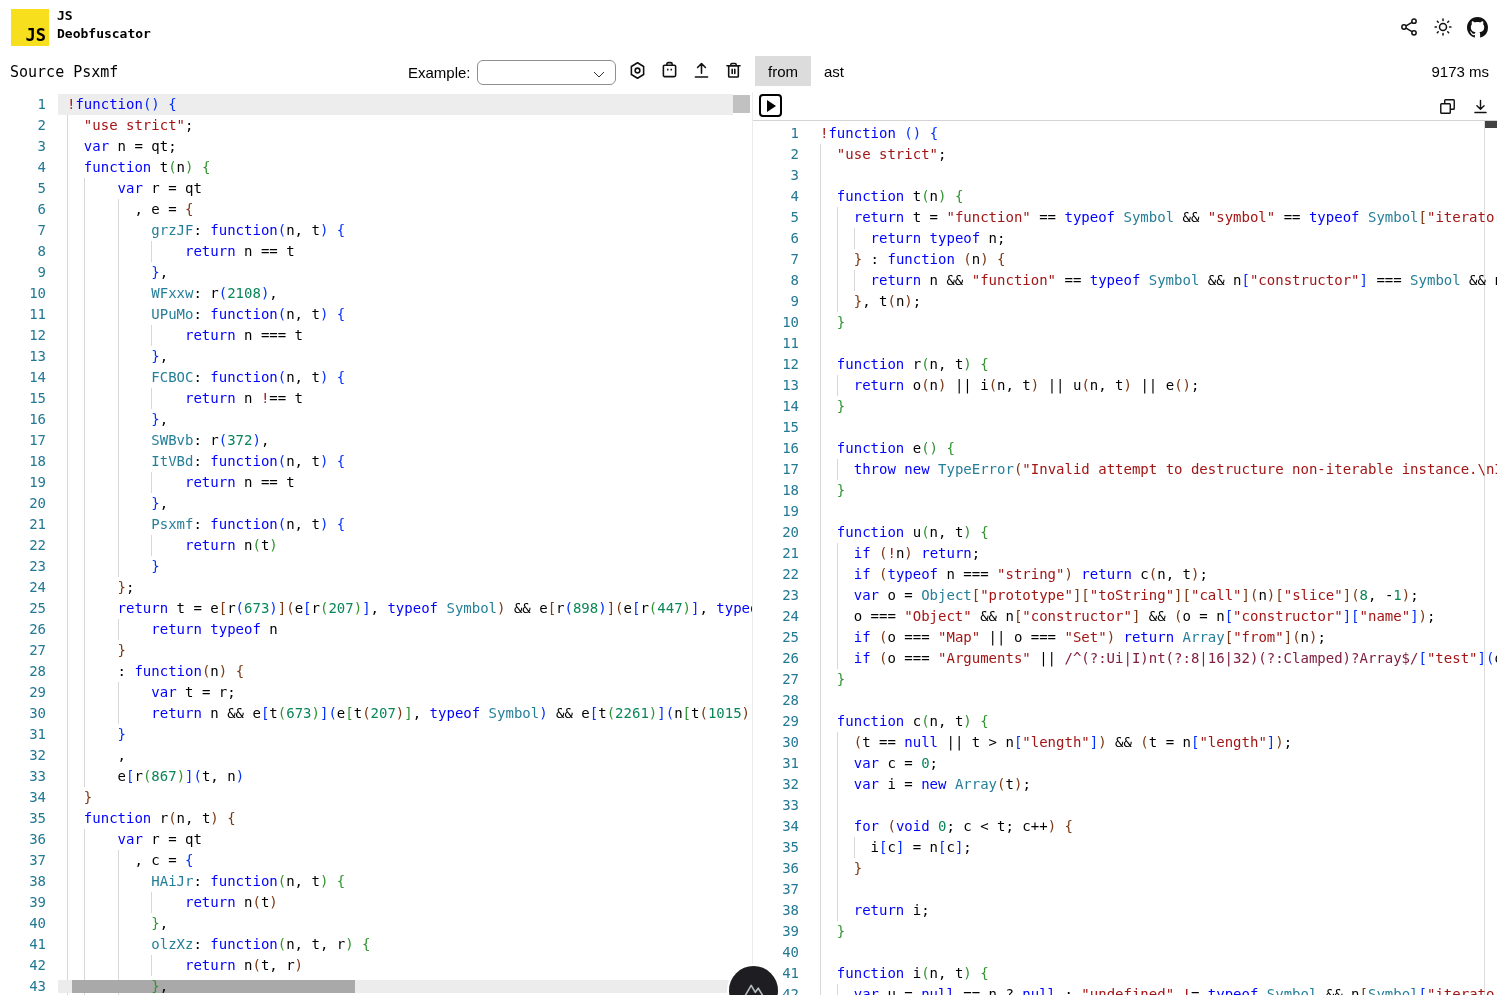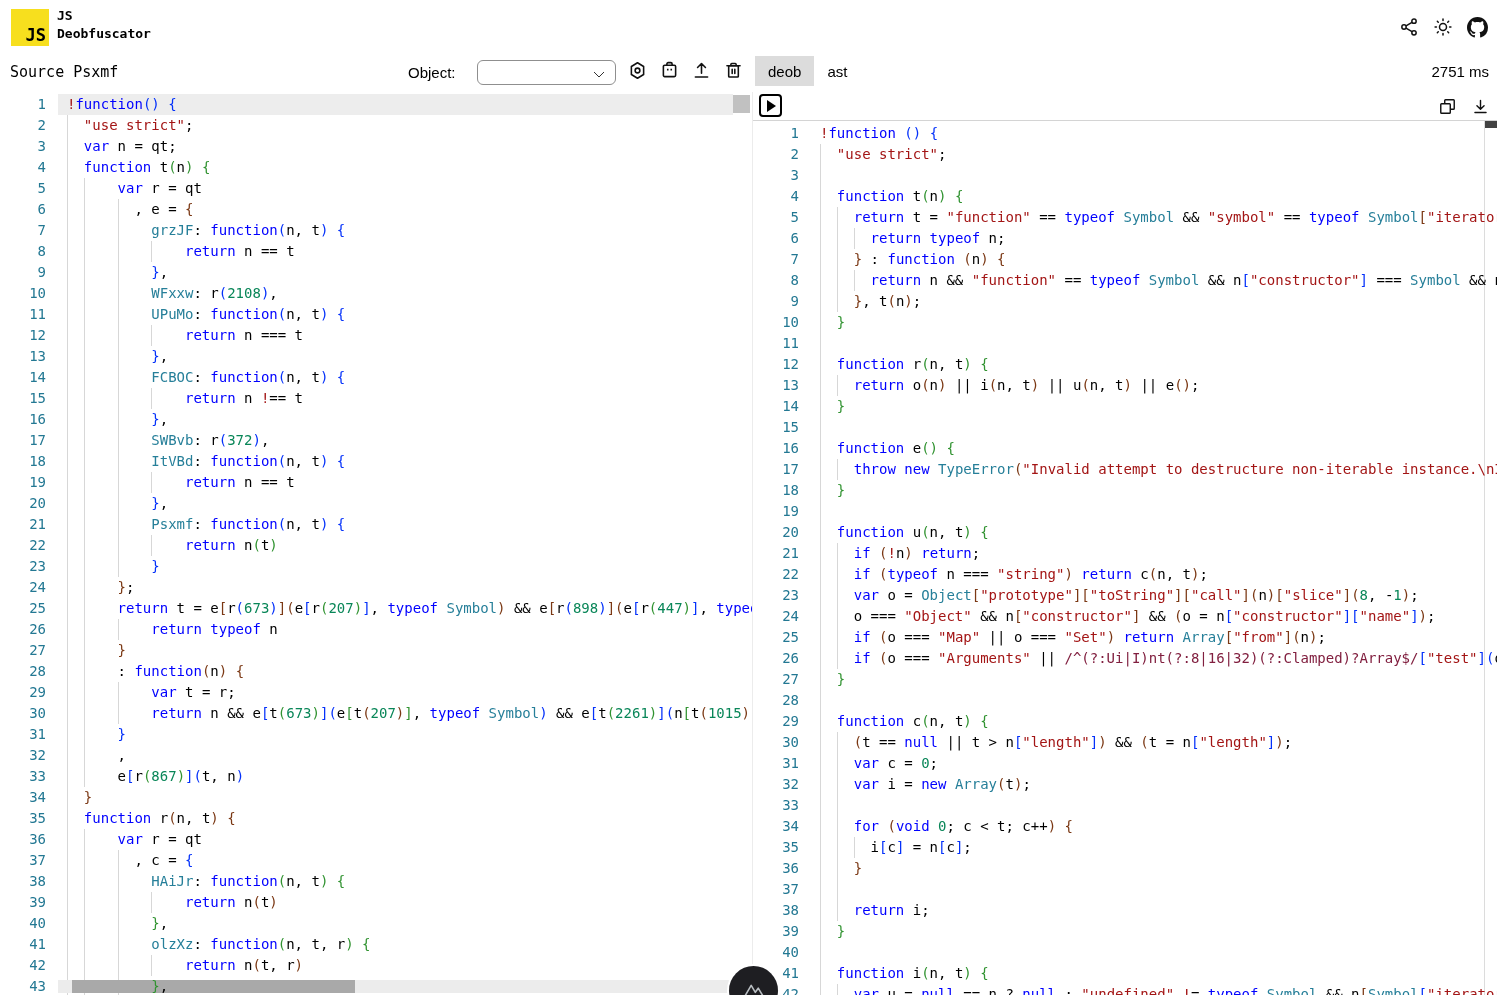--- a/index.html
+++ b/index.html
@@ -91,21 +91,21 @@
     <button class="icon-btn" title="GitHub">
       <svg width="21" height="21" viewBox="0 0 16 16" fill="#111">
         <path d="M8 0C3.58 0 0 3.58 0 8c0 3.54 2.29 6.53 5.47 7.59.4.07.55-.17.55-.38 0-.19-.01-.82-.01-1.49-2.01.37-2.53-.49-2.69-.94-.09-.23-.48-.94-.82-1.13-.28-.15-.68-.52-.01-.53.63-.01 1.08.58 1.23.82.72 1.21 1.87.87 2.33.66.07-.52.28-.87.51-1.07-1.78-.2-3.64-.89-3.64-3.95 0-.87.31-1.59.82-2.15-.08-.2-.36-1.02.08-2.12 0 0 .67-.21 2.2.82.64-.18 1.32-.27 2-.27s1.36.09 2 .27c1.53-1.04 2.2-.82 2.2-.82.44 1.1.16 1.92.08 2.12.51.56.82 1.27.82 2.15 0 3.07-1.87 3.75-3.65 3.95.29.25.54.73.54 1.48 0 1.07-.01 1.93-.01 2.2 0 .21.15.46.55.38A8.01 8.01 0 0 0 16 8c0-4.42-3.58-8-8-8z"></path>
       </svg>
     </button>
   </div>
 </div>
 
 <div class="toolbar">
   <span class="src-label">Source Psxmf</span>
-  <label class="example-label">Object:</label>
+  <label class="example-label">Example:</label>
   <select class="example-select">
     <option></option>
   </select>
   <div class="tb-icons">
     <button class="icon-btn" title="Options">
       <svg width="21" height="21" viewBox="0 0 24 24" fill="none" stroke="#111" stroke-width="1.8">
         <path d="M12 3.2 19 7.4v9.2L12 20.8 5 16.6V7.4z" stroke-linejoin="round"></path>
         <circle cx="12" cy="12" r="2.7"></circle>
       </svg>
     </button>
@@ -122,24 +122,24 @@
     </button>
     <button class="icon-btn" title="Clear">
       <svg width="21" height="21" viewBox="0 0 24 24" fill="none" stroke="#111" stroke-width="1.8" stroke-linecap="round">
         <path d="M4.5 6.5h15M9 6.5V5a1 1 0 0 1 1-1h4a1 1 0 0 1 1 1v1.5"></path>
         <rect x="6.5" y="6.5" width="11" height="13" rx="1"></rect>
         <path d="M10.5 10.5v5M13.5 10.5v5"></path>
       </svg>
     </button>
   </div>
   <div class="tabs">
-    <button class="tab active">deob</button>
+    <button class="tab active">from</button>
     <button class="tab">ast</button>
   </div>
-  <span class="timing">2751 ms</span>
+  <span class="timing">9173 ms</span>
 </div>
 
 <div class="editor editor-left">
     <div class="cline cur"><span class="ln">1</span><span class="code"><span style="color:#a31515">!</span><span style="color:#0000ff">function</span><span style="color:#0431fa">(</span><span style="color:#0431fa">)</span> <span style="color:#0431fa">{</span></span></div>
     <div class="cline"><span class="ln">2</span><i class="guide" style="left:calc(var(--code-left) + 0ch)"></i><span class="code">  <span style="color:#a31515">"use strict"</span>;</span></div>
     <div class="cline"><span class="ln">3</span><i class="guide" style="left:calc(var(--code-left) + 0ch)"></i><span class="code">  <span style="color:#0000ff">var</span> n = qt;</span></div>
     <div class="cline"><span class="ln">4</span><i class="guide" style="left:calc(var(--code-left) + 0ch)"></i><span class="code">  <span style="color:#0000ff">function</span> t<span style="color:#319331">(</span>n<span style="color:#319331">)</span> <span style="color:#319331">{</span></span></div>
     <div class="cline"><span class="ln">5</span><i class="guide" style="left:calc(var(--code-left) + 0ch)"></i><i class="guide" style="left:calc(var(--code-left) + 2ch)"></i><span class="code">      <span style="color:#0000ff">var</span> r = qt</span></div>
     <div class="cline"><span class="ln">6</span><i class="guide" style="left:calc(var(--code-left) + 0ch)"></i><i class="guide" style="left:calc(var(--code-left) + 2ch)"></i><i class="guide" style="left:calc(var(--code-left) + 6ch)"></i><span class="code">        , e = <span style="color:#7b3814">{</span></span></div>
     <div class="cline"><span class="ln">7</span><i class="guide" style="left:calc(var(--code-left) + 0ch)"></i><i class="guide" style="left:calc(var(--code-left) + 2ch)"></i><i class="guide" style="left:calc(var(--code-left) + 6ch)"></i><span class="code">          <span style="color:#267f99">grzJF</span>: <span style="color:#0000ff">function</span><span style="color:#0431fa">(</span>n, t<span style="color:#0431fa">)</span> <span style="color:#0431fa">{</span></span></div>

